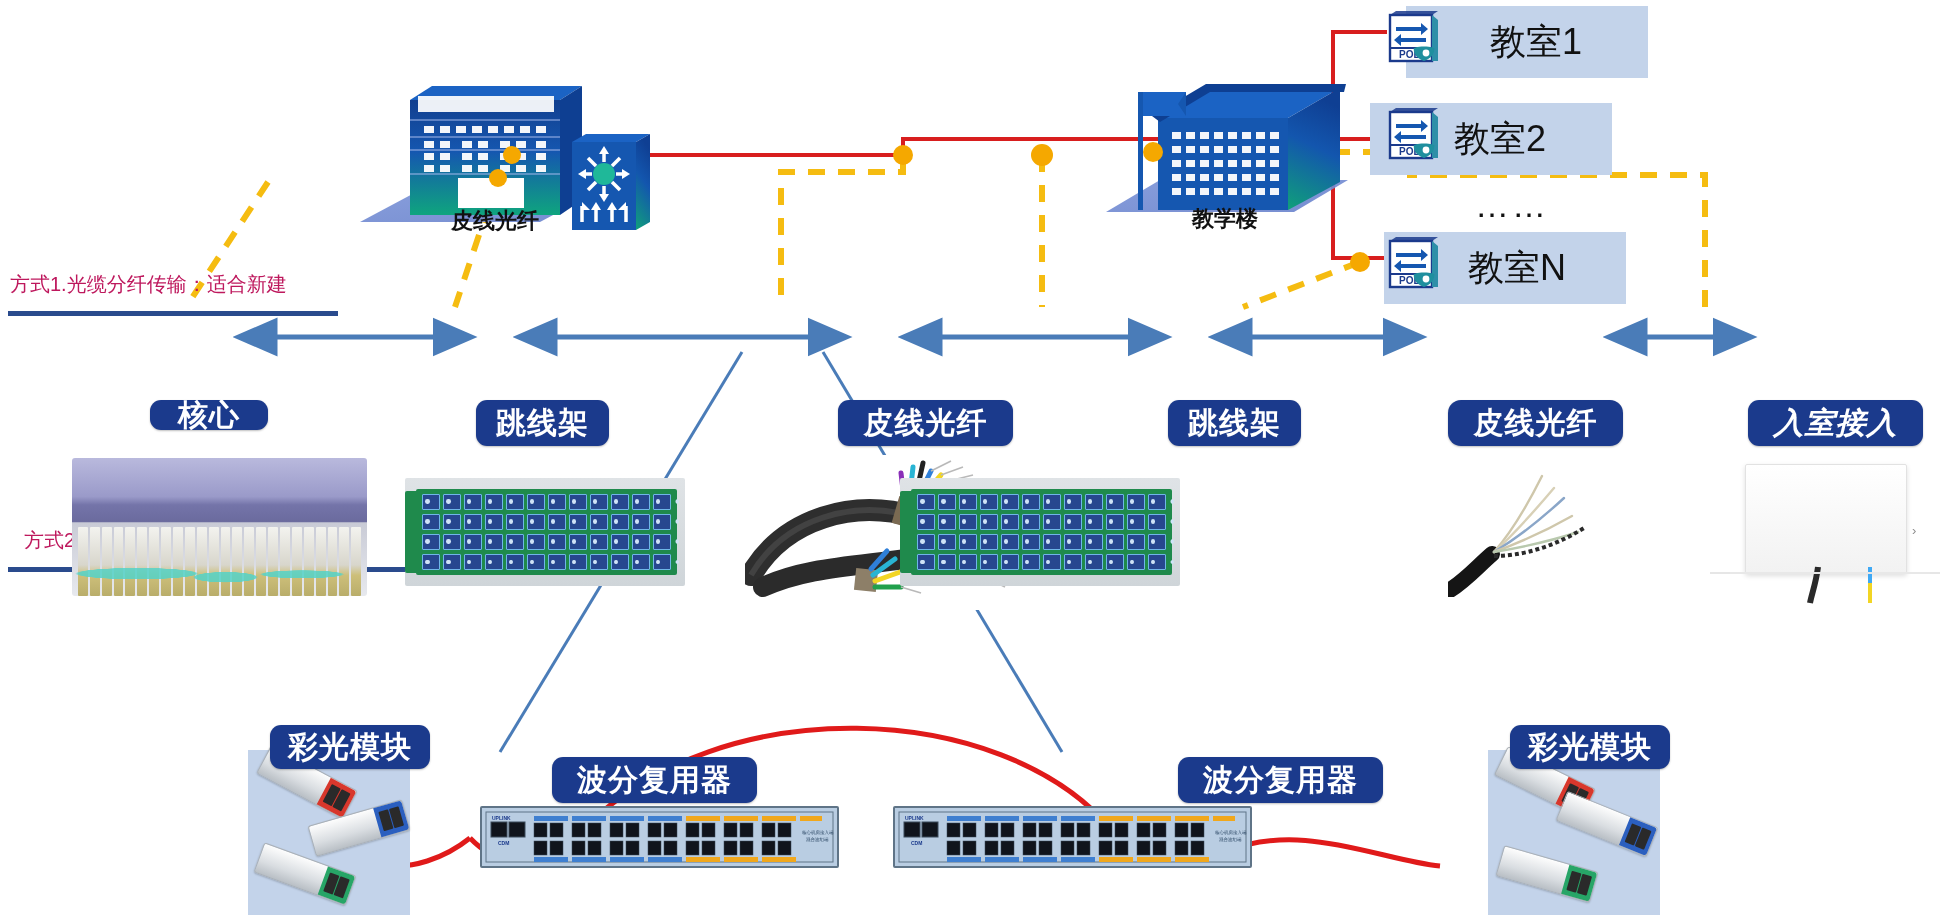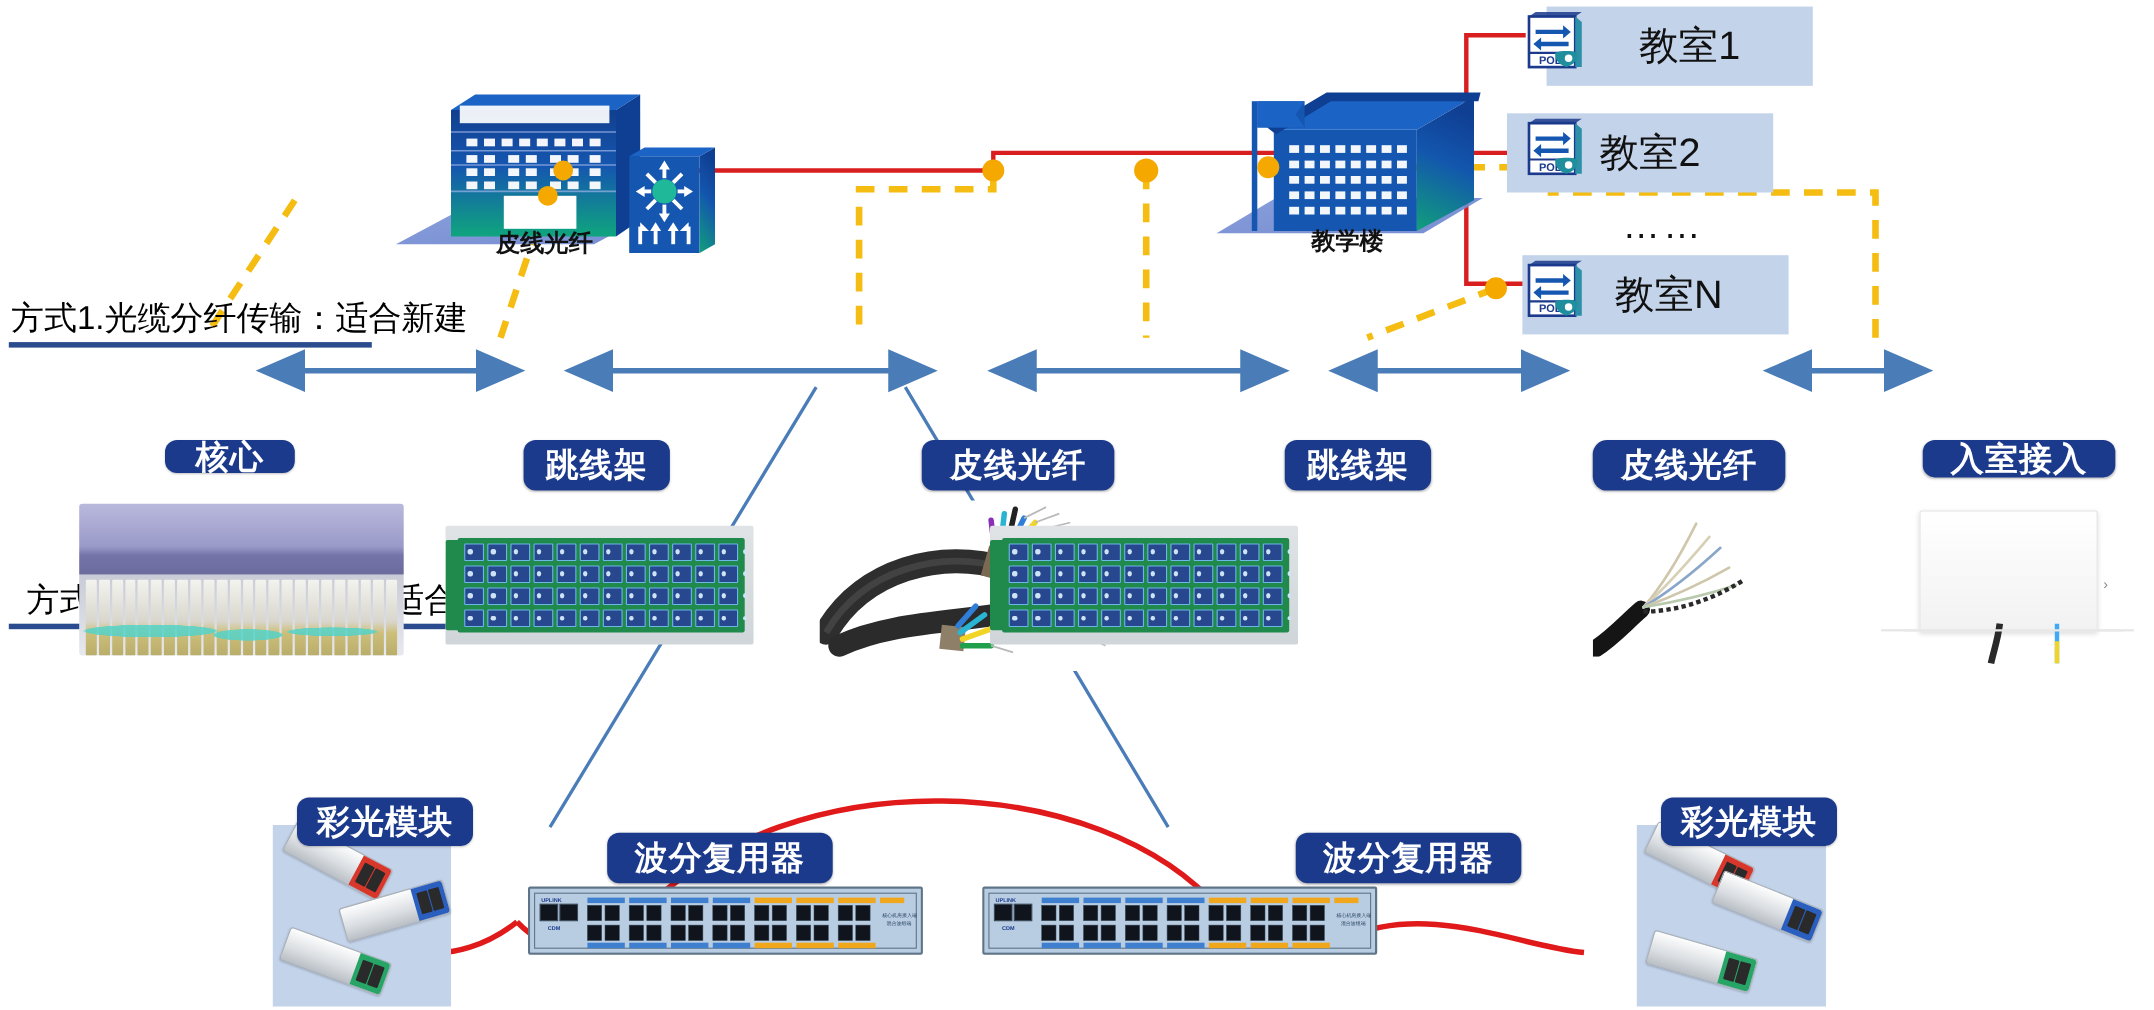--- a/index.html
+++ b/index.html
@@ -4,21 +4,21 @@
 <title>Campus Fiber Network Topology</title>
 <style>
   html,body{margin:0;padding:0;background:#ffffff;}
   body{width:1958px;height:918px;overflow:hidden;
        font-family:"Liberation Sans","DejaVu Sans",sans-serif;
        position:relative;}
   #stage{position:relative;width:1958px;height:918px;background:#fff;}
   #svg-layer{position:absolute;left:0;top:0;width:1958px;height:918px;}
 
   
-  .section-head{position:absolute;font-size:30px;color:#000000;white-space:nowrap;
+  .section-head{position:absolute;font-size:20px;color:#be185d;white-space:nowrap;
                 letter-spacing:0px;line-height:1.1;}
   .section-rule{position:absolute;height:5px;background:#2a4b8d;}
 
   
   .pill{position:absolute;background:#1b3a8c;border-radius:11px;
         display:flex;align-items:center;justify-content:center;
         color:#fff;font-weight:bold;font-size:30px;letter-spacing:1px;
         box-shadow:0 1px 2px rgba(0,0,0,.25);white-space:nowrap;}
 
   
@@ -368,21 +368,21 @@
       <path d="M44,36 C52,36 56,38 56,38 C56,46 52,50 44,53 C36,50 32,46 32,38 C32,38 36,36 44,36 Z" fill="#1f8f9e" transform="translate(-4,2) scale(0.86) translate(6,4)"></path>
       <circle cx="41" cy="43" r="3.4" fill="#fff"></circle>
     </svg>
   </div>
 
   <div class="pill" style="left:150px;top:400px;width:118px;height:30px;">核心</div>
   <div class="pill" style="left:476px;top:400px;width:133px;height:46px;">跳线架</div>
   <div class="pill" style="left:838px;top:400px;width:175px;height:46px;">皮线光纤</div>
   <div class="pill" style="left:1168px;top:400px;width:133px;height:46px;">跳线架</div>
   <div class="pill" style="left:1448px;top:400px;width:175px;height:46px;border-radius:13px;">皮线光纤</div>
-  <div class="pill" style="left:1748px;top:400px;width:175px;height:34px;">入室接入</div>
+  <div class="pill" style="left:1748px;top:400px;width:175px;height:46px;font-style:italic;">入室接入</div>
 
   <div class="photo ph-core" style="left:72px;top:458px;width:295px;height:138px;">
     <div class="portrow">
       <div class="pport"></div>
         <div class="pport"></div>
         <div class="pport"></div>
       <div class="pport"></div>
         <div class="pport"></div>
         <div class="pport"></div>
       <div class="pport"></div>

